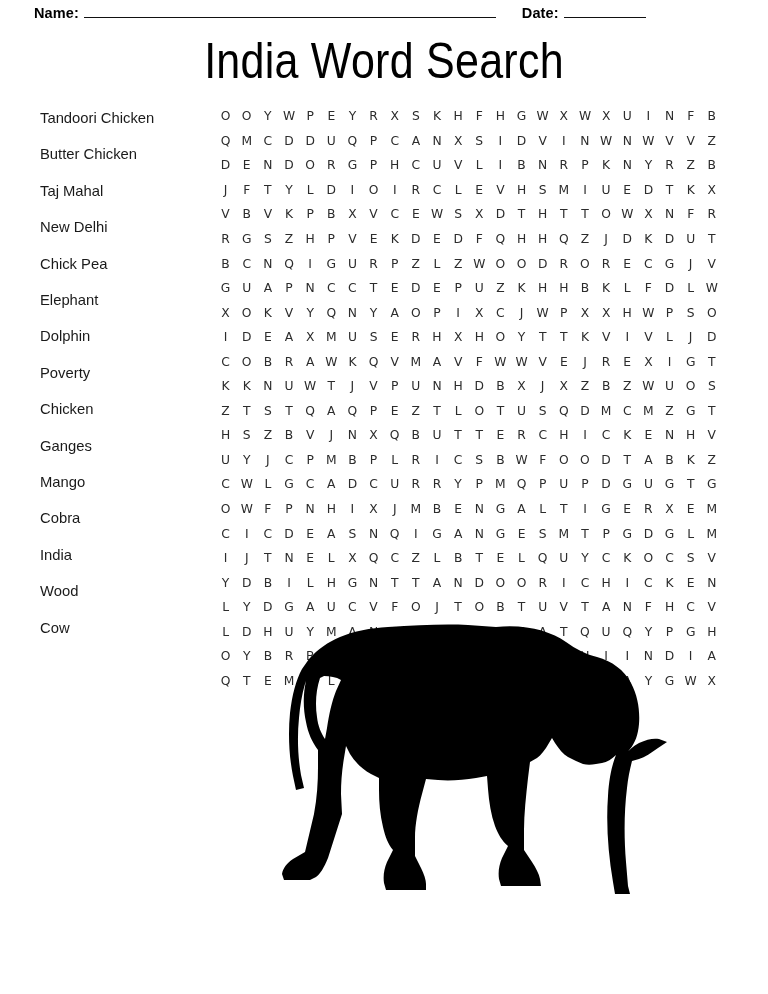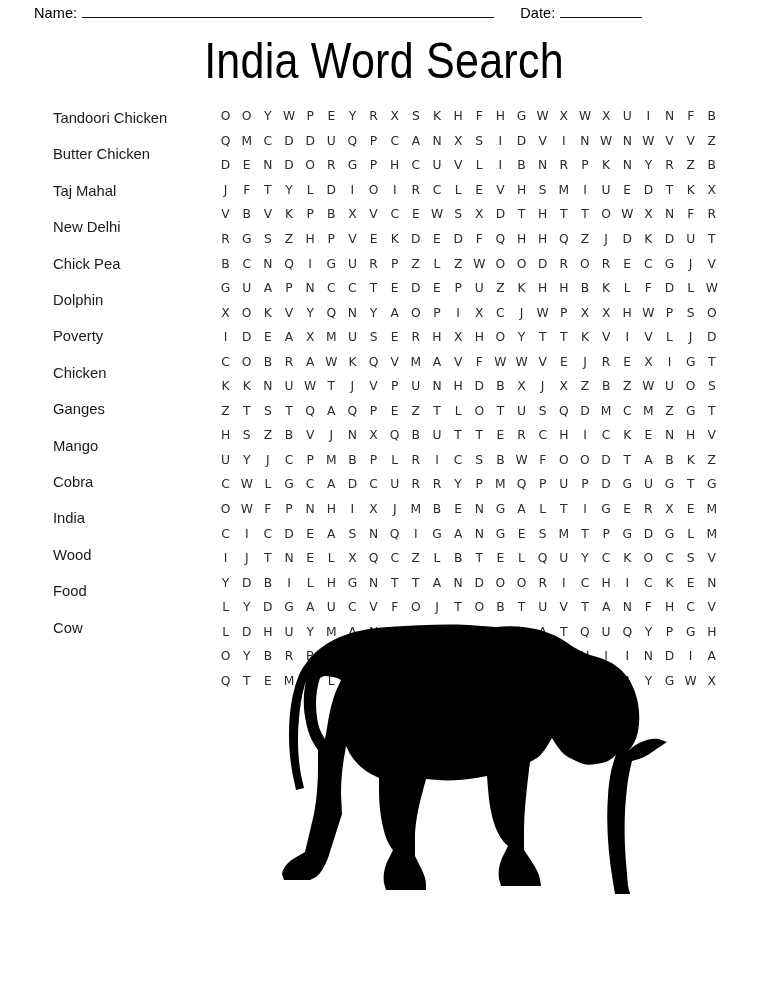--- a/index.html
+++ b/index.html
@@ -20,20 +20,21 @@
   .header-row {
     position: absolute;
     top: 4px;
     left: 0;
     width: 664px;
     height: 24px;
     display: flex;
     align-items: baseline;
     padding: 0 34px;
     box-sizing: border-box;
+    font-weight: bold;
   }
   .field-label {
     font-size: 14.5px;
     letter-spacing: 0.1px;
     white-space: nowrap;
   }
   .rule {
     border-bottom: 1.3px solid #111;
     height: 13px;
     margin: 0 0 0 5px;
@@ -56,21 +57,21 @@
     font-family: "Liberation Sans Narrow", "Liberation Sans", sans-serif;
     transform: scaleX(0.86);
     transform-origin: 50% 50%;
     letter-spacing: 0.3px;
     white-space: nowrap;
   }
 
   
   .word-list {
     position: absolute;
-    left: 53px;
+    left: 40px;
     top: 100px;
     width: 165px;
   }
   .word-item {
     font-size: 14.8px;
     line-height: 36.4px;
     white-space: nowrap;
     color: #1a1a1a;
   }
 
@@ -118,29 +119,29 @@
 </div>
 
 <div class="title">India Word Search</div>
 
 <div class="word-list">
     <div class="word-item">Tandoori Chicken</div>
     <div class="word-item">Butter Chicken</div>
     <div class="word-item">Taj Mahal</div>
     <div class="word-item">New Delhi</div>
     <div class="word-item">Chick Pea</div>
+    <div class="word-item">Elephant</div>
     <div class="word-item">Dolphin</div>
     <div class="word-item">Poverty</div>
     <div class="word-item">Chicken</div>
     <div class="word-item">Ganges</div>
     <div class="word-item">Mango</div>
     <div class="word-item">Cobra</div>
     <div class="word-item">India</div>
     <div class="word-item">Wood</div>
-    <div class="word-item">Food</div>
     <div class="word-item">Cow</div>
   </div>
 
 <div class="grid">
     <div class="grid-row">
       <span class="cell">O</span>
       <span class="cell">O</span>
       <span class="cell">Y</span>
       <span class="cell">W</span>
       <span class="cell">P</span>

